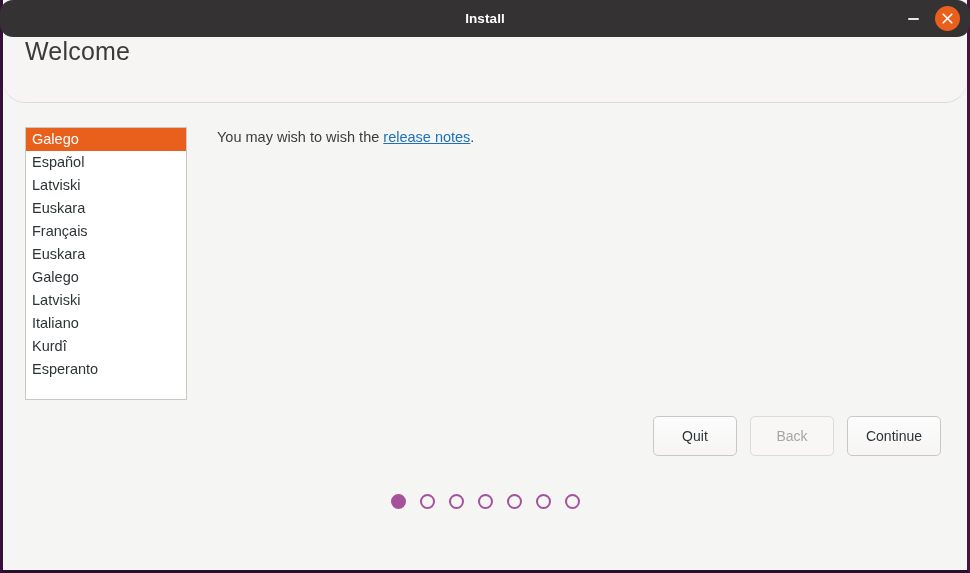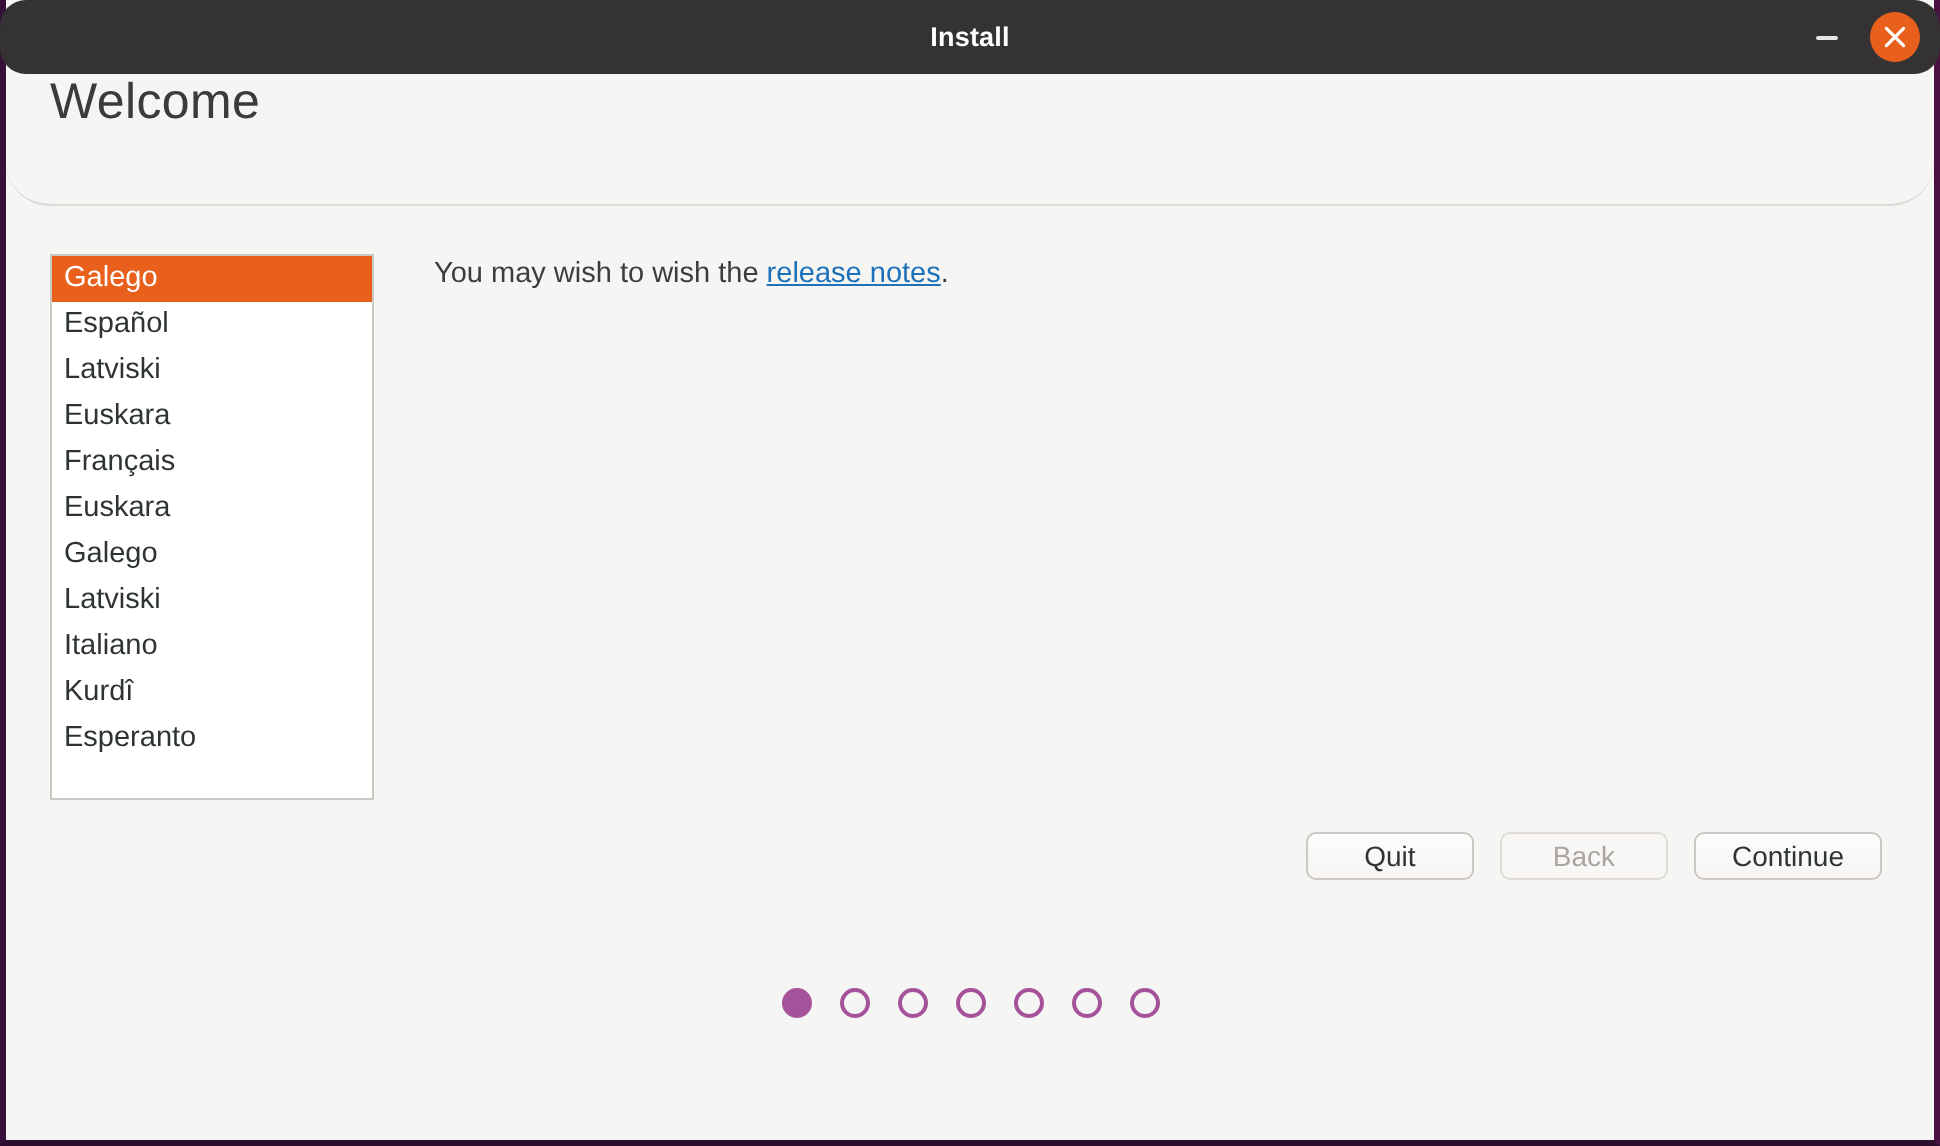--- a/index.html
+++ b/index.html
@@ -164,21 +164,21 @@
   
   .button-row {
     position: absolute;
     right: 26px;
     top: 313px;
     display: flex;
     gap: 13px;
   }
   .btn {
     min-width: 84px;
-    height: 24px;
+    height: 40px;
     padding: 0 18px;
     border: 1px solid #cdc7c2;
     border-radius: 5px;
     background: linear-gradient(to bottom, #fcfcfc, #f6f5f4);
     color: #2e3436;
     font-size: 14px;
     font-family: "Liberation Sans", sans-serif;
     cursor: pointer;
     display: flex;
     align-items: center;

